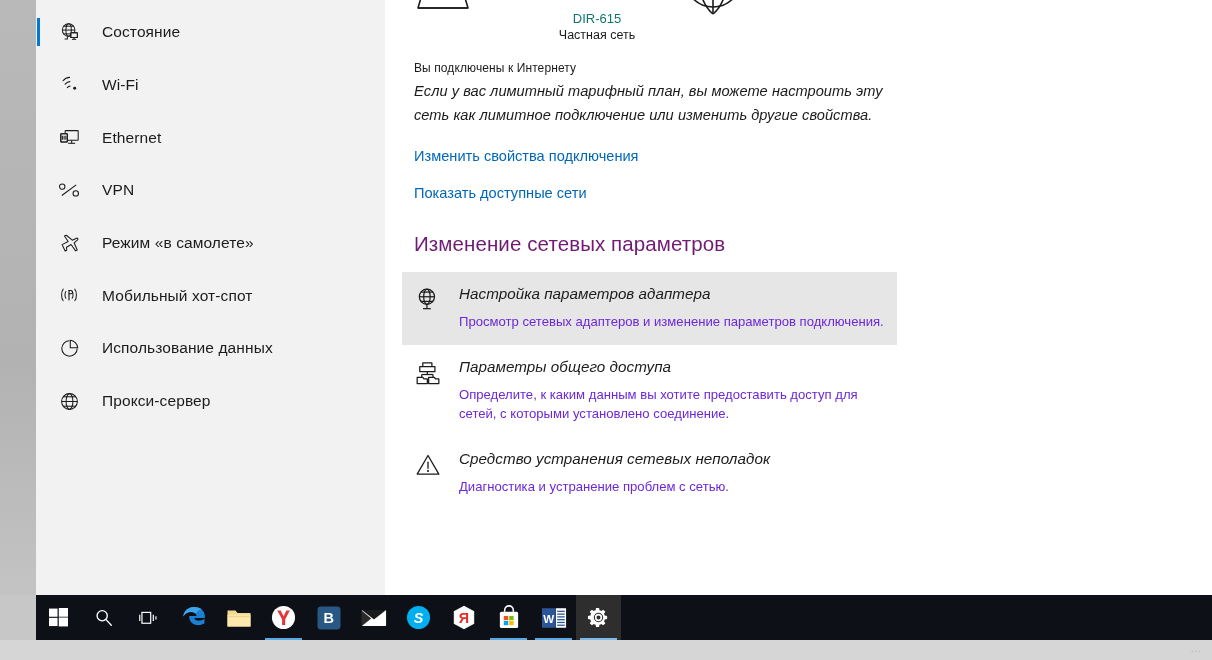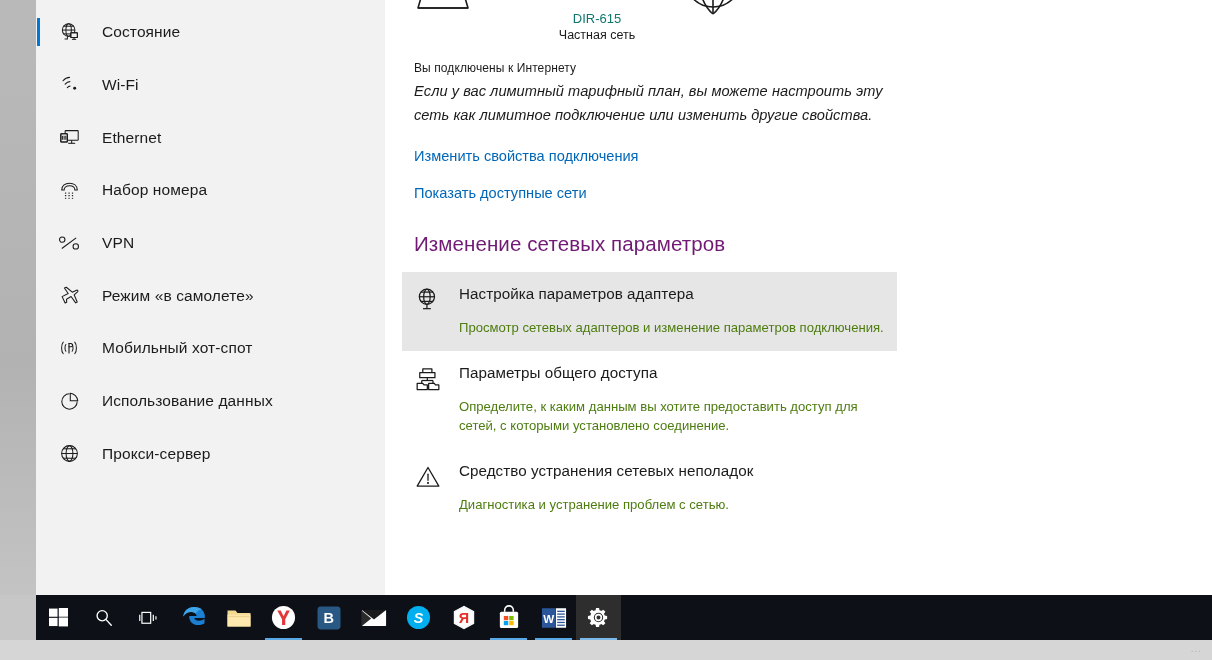--- a/index.html
+++ b/index.html
@@ -168,26 +168,27 @@
     align-items: flex-start;
     justify-content: center;
     color: #1b1b1b;
   }
   .setting-text { flex: 1; }
   .setting-title {
     font-size: 15.2px;
     color: #1b1b1b;
     line-height: 21px;
     letter-spacing: 0.05px;
+    font-style: italic;
   }
   .setting-desc {
     font-size: 13.1px;
-    color: #4d7c0f;
+    color: #6d28d9;
     line-height: 19.5px;
-    margin-top: 14px;
+    margin-top: 8px;
     max-width: 440px;
   }
 
   
   #taskbar {
     position: absolute;
     left: 36px; top: 595px;
     width: 1140px; height: 45px;
     background: #0d1117;
     display: flex;
@@ -288,41 +289,20 @@
           <rect x="2" y="6.5" width="7.5" height="9.5" rx="0.6" fill="#f2f2f2"></rect>
           <rect x="2" y="6.5" width="7.5" height="9.5" rx="0.6"></rect>
           <line x1="3.8" y1="9" x2="3.8" y2="13.4"></line>
           <line x1="5.8" y1="9" x2="5.8" y2="13.4"></line>
           <line x1="7.8" y1="9" x2="7.8" y2="13.4"></line>
         </svg>
       </span>
       <span class="nav-label">Ethernet</span>
     </div>
 
-    <div class="nav-item">
-
-      <span class="nav-icon">
-        <svg width="21" height="19" viewBox="0 0 24 22" fill="none" stroke="currentColor" stroke-width="1.2">
-          <path d="M3 10.5 C3 5.3 7 2.6 12 2.6 C17 2.6 21 5.3 21 10.5
-                   L18.2 10.5 C18.2 7.6 15.6 5.6 12 5.6 C8.4 5.6 5.8 7.6 5.8 10.5 Z"></path>
-          <g stroke-width="1.35" stroke-linecap="round">
-            <line x1="7.3" y1="14" x2="7.7" y2="14"></line>
-            <line x1="11.3" y1="14" x2="11.7" y2="14"></line>
-            <line x1="15.3" y1="14" x2="15.7" y2="14"></line>
-            <line x1="7.3" y1="17" x2="7.7" y2="17"></line>
-            <line x1="11.3" y1="17" x2="11.7" y2="17"></line>
-            <line x1="15.3" y1="17" x2="15.7" y2="17"></line>
-            <line x1="7.3" y1="20" x2="7.7" y2="20"></line>
-            <line x1="11.3" y1="20" x2="11.7" y2="20"></line>
-            <line x1="15.3" y1="20" x2="15.7" y2="20"></line>
-          </g>
-        </svg>
-      </span>
-      <span class="nav-label">Набор номера</span>
-    </div>
 
     <div class="nav-item">
 
       <span class="nav-icon">
         <svg width="22" height="16" viewBox="0 0 26 18" fill="none" stroke="currentColor" stroke-width="1.25">
           <circle cx="5" cy="5" r="3.2"></circle>
           <circle cx="21" cy="13" r="3.2"></circle>
           <line x1="21.5" y1="3" x2="4.5" y2="15.5" stroke-width="1.3"></line>
         </svg>
       </span>

